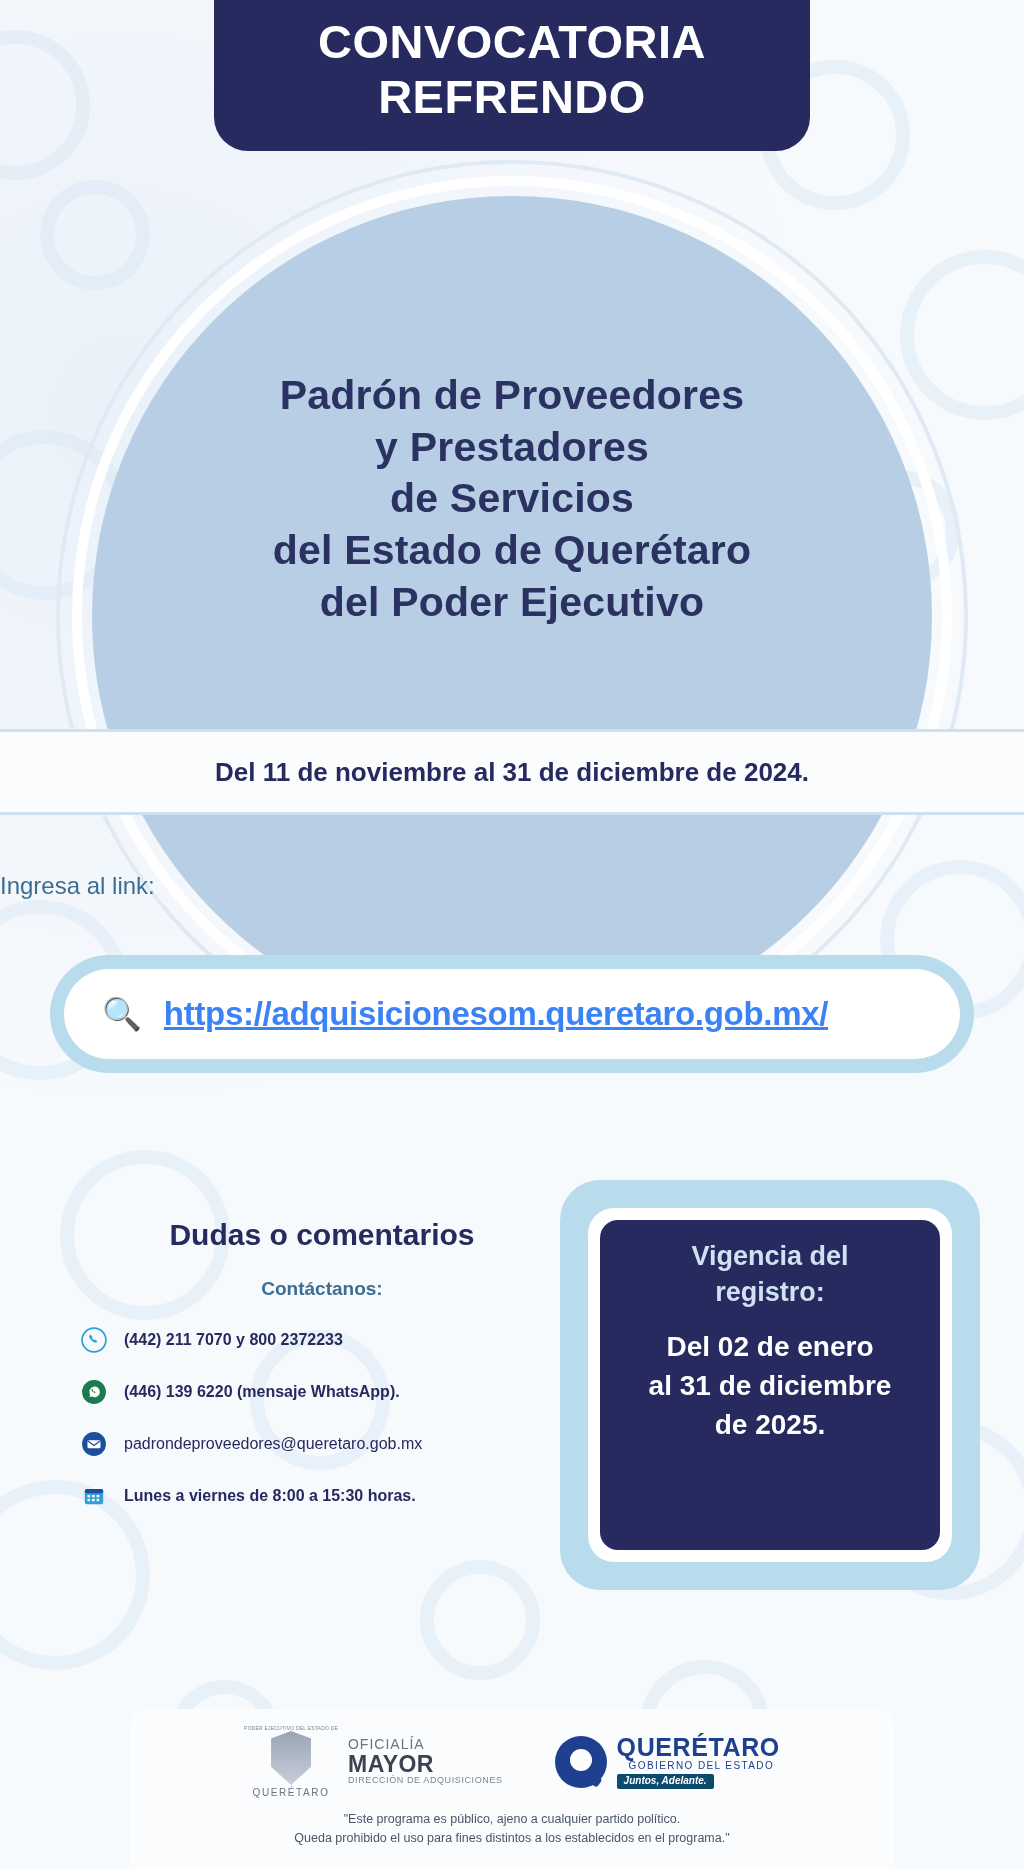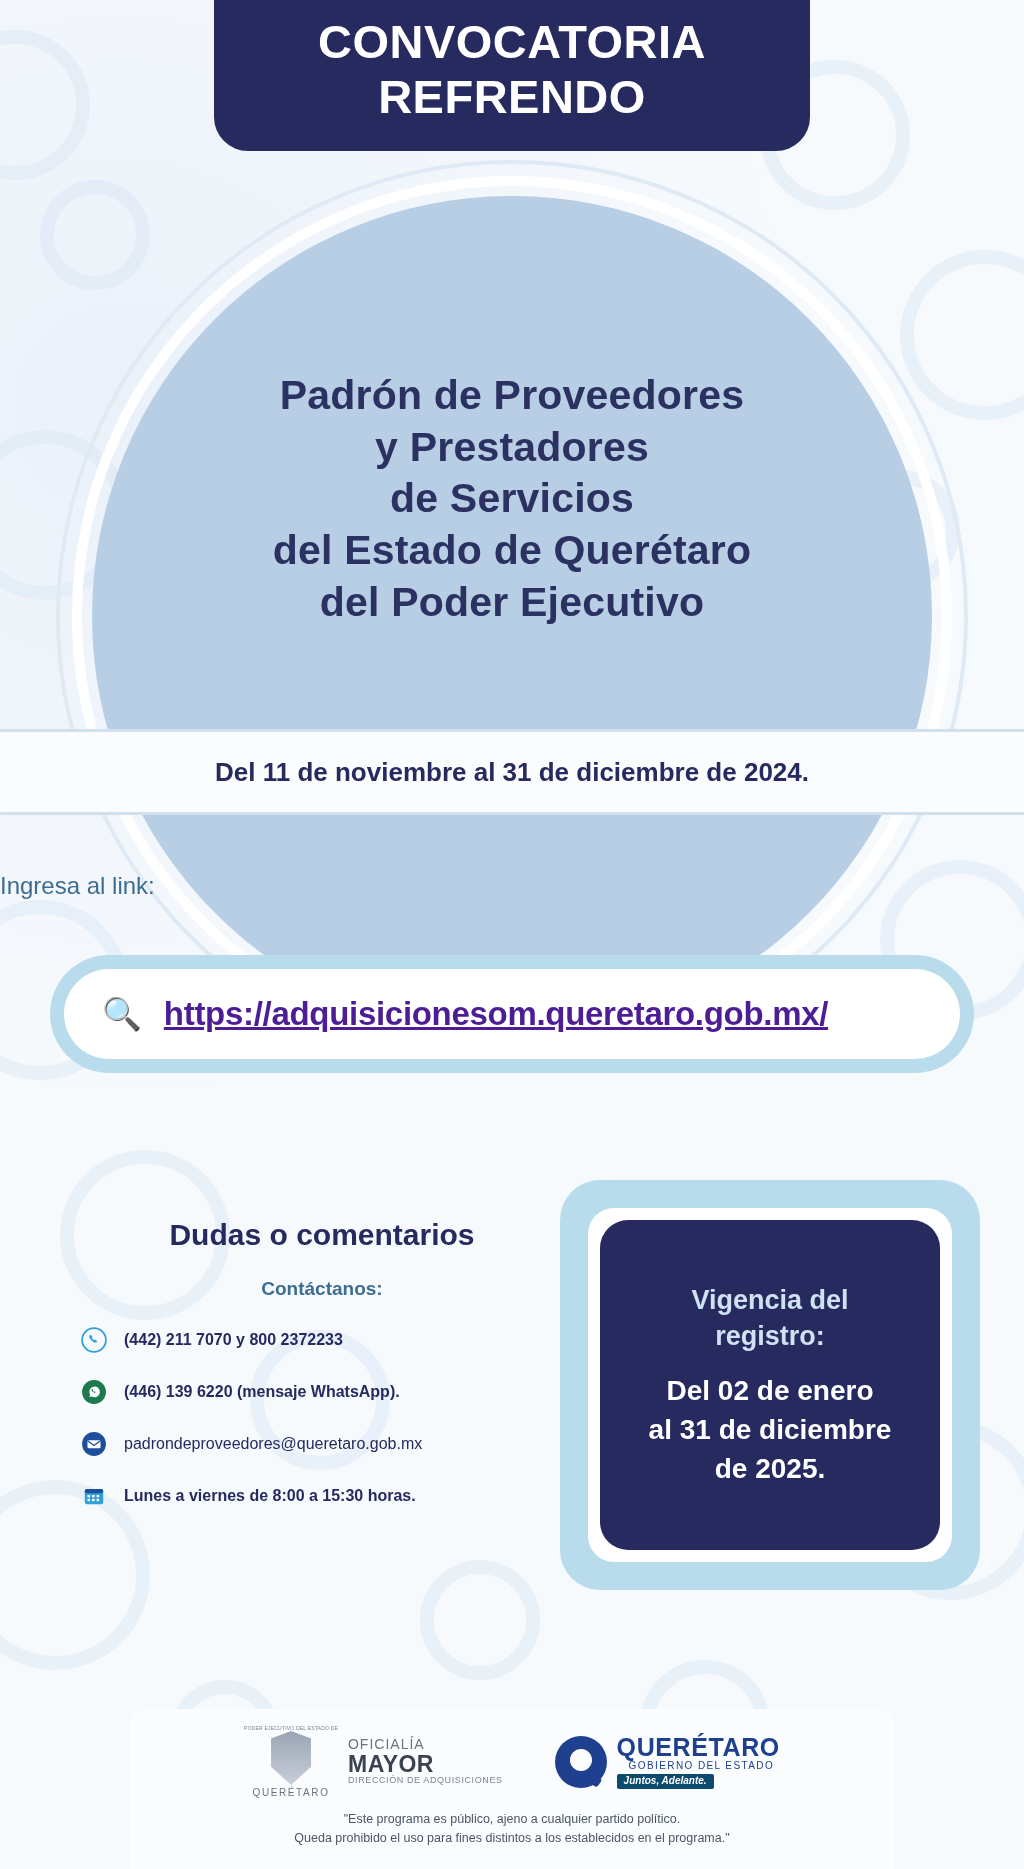--- a/index.html
+++ b/index.html
@@ -159,21 +159,21 @@
     align-items: center;
     padding-left: 38px;
     gap: 22px;
   }
   .magnifier {
     font-size: 32px;
     line-height: 1;
     color: #555;
   }
   .link-text {
-    color: #4c1d95;
+    color: #3b82f6;
     font-size: 33px;
     font-weight: bold;
     text-decoration: underline;
     letter-spacing: -.3px;
   }
 
   
   .contact {
     position: absolute;
     left: 72px;
@@ -234,25 +234,25 @@
     width: 100%;
     height: 100%;
     background: #ffffff;
     border-radius: 26px;
     padding: 12px;
   }
   .vigencia-inner {
     width: 100%;
     height: 100%;
     background: #262a5e;
-    border-radius: 28px;
+    border-radius: 18px;
     display: flex;
     flex-direction: column;
     align-items: center;
-    justify-content: center;
+    justify-content: flex-start;
     padding: 18px 16px;
     text-align: center;
   }
   .vig-head {
     color: #cfe2f2;
     font-size: 27px;
     font-weight: bold;
     line-height: 1.35;
   }
   .vig-body {

